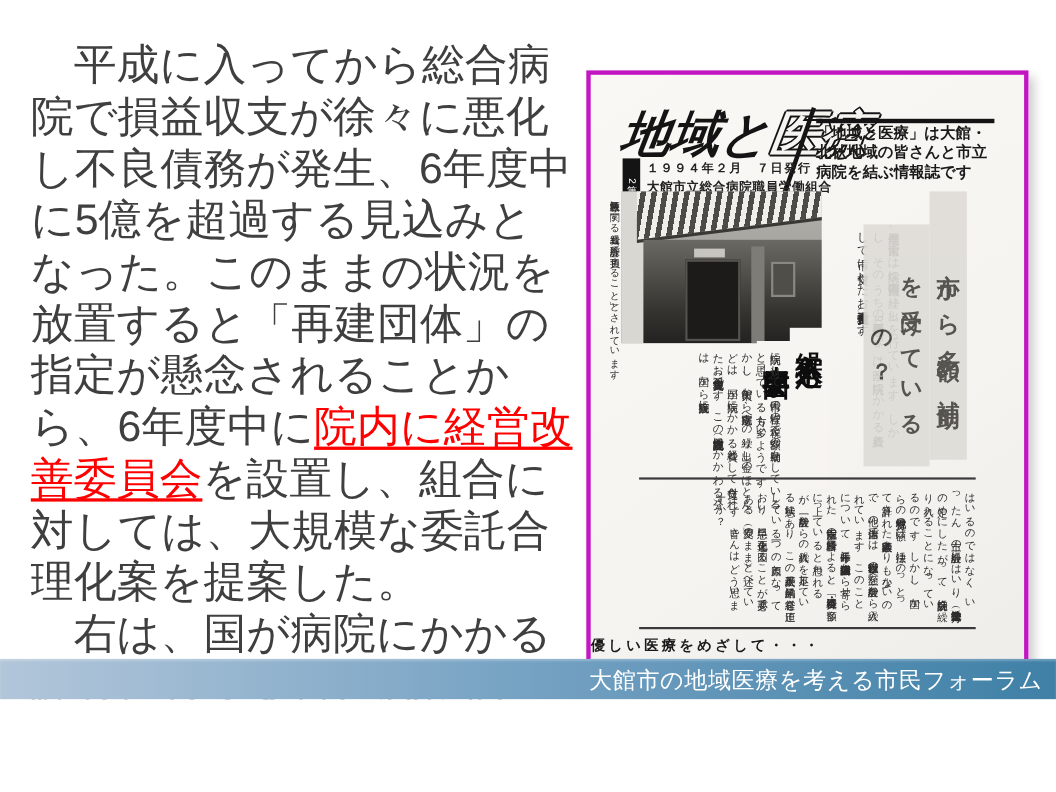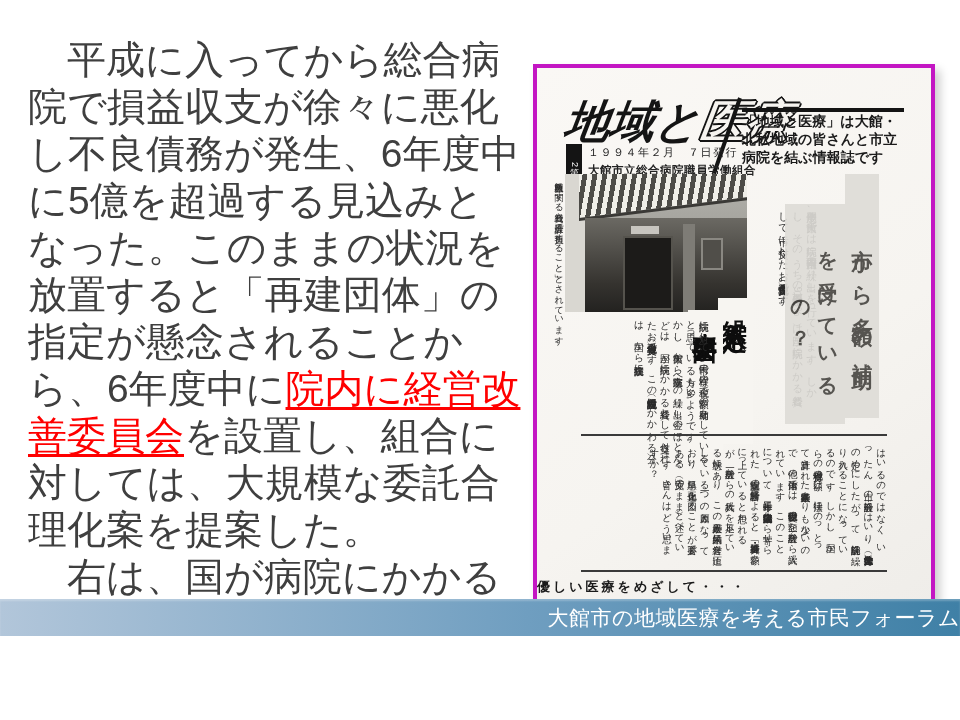--- a/index.html
+++ b/index.html
@@ -27,21 +27,21 @@
   .title-black{color:#141414;}
   .title-outline{color:#f6f4f0;
       text-shadow:2px 0 #141414,-2px 0 #141414,0 2px #141414,0 -2px #141414,
                   1px 1px #141414,-1px -1px #141414,1px -1px #141414,-1px 1px #141414;}
   .mast-slash{position:absolute;left:201px;top:30px;width:4px;height:80px;background:#141414;
               transform:rotate(19deg);transform-origin:top center;}
   .issue-badge{position:absolute;left:29px;top:76px;width:16px;height:42px;background:#141414;
                color:#fff;font-size:9px;writing-mode:vertical-rl;text-orientation:upright;
                display:flex;align-items:center;justify-content:center;letter-spacing:1px;}
   .issue-lines{position:absolute;left:51px;top:77px;color:#222;}
-  .issue-date{font-size:11px;letter-spacing:1.5px;font-weight:400;}
+  .issue-date{font-size:11px;letter-spacing:1.5px;font-weight:700;}
   .issue-pub{font-size:11.5px;letter-spacing:0.5px;font-weight:700;margin-top:3px;}
   .info-box{position:absolute;left:205px;top:40px;width:162px;border-top:4px solid #141414;
             padding-top:1px;font-family:"Liberation Serif",serif;font-weight:700;
             font-size:14px;line-height:1.28;color:#1a1a1a;}
 
   
   .vrt{writing-mode:vertical-rl;text-orientation:mixed;}
 
   .photo-caption{position:absolute;left:2px;top:108px;width:26px;height:186px;
                  font-size:9px;line-height:12px;color:#2a2a2a;}
@@ -93,21 +93,21 @@
              font-size:9.5px;line-height:12.6px;color:#2b2b2b;}
 
   .motto{position:absolute;left:0;right:0;top:510px;
          font-size:13px;font-weight:700;letter-spacing:3px;color:#1a1a1a;}
 
   
   .footer-bar{position:absolute;left:0;right:0;bottom:0;height:37px;
       background:linear-gradient(to right,#b2c6da 0%,#6f9ec0 55%,#3f80a6 100%);
       box-shadow:inset 0 2px 2px rgba(255,255,255,0.25);
       display:flex;align-items:center;justify-content:flex-end;}
-  .footer-label{color:#ffffff;font-size:21px;letter-spacing:0.5px;}
+  .footer-label{color:#ffffff;font-size:21px;letter-spacing:0.5px;padding-right:12px;}
 </style>
 </head>
 <body>
 
 <div class="slide">
 
   <div class="main-text">
     <p><span>　平成に入ってから総合病院で損益収支が徐々に悪化し不良債務が発生、6年度中に5億を超過する見込みとなった。このままの状況を放置すると「再建団体」の指定が懸念されることから、6年度中に</span><span class="red-u">院内に経営改善委員会</span><span>を設置し、組合に対しては、大規模な委託合理化案を提案した。</span></p>
     <p>　右は、国が病院にかかる経費として交付されたお金。</p>
   </div>

